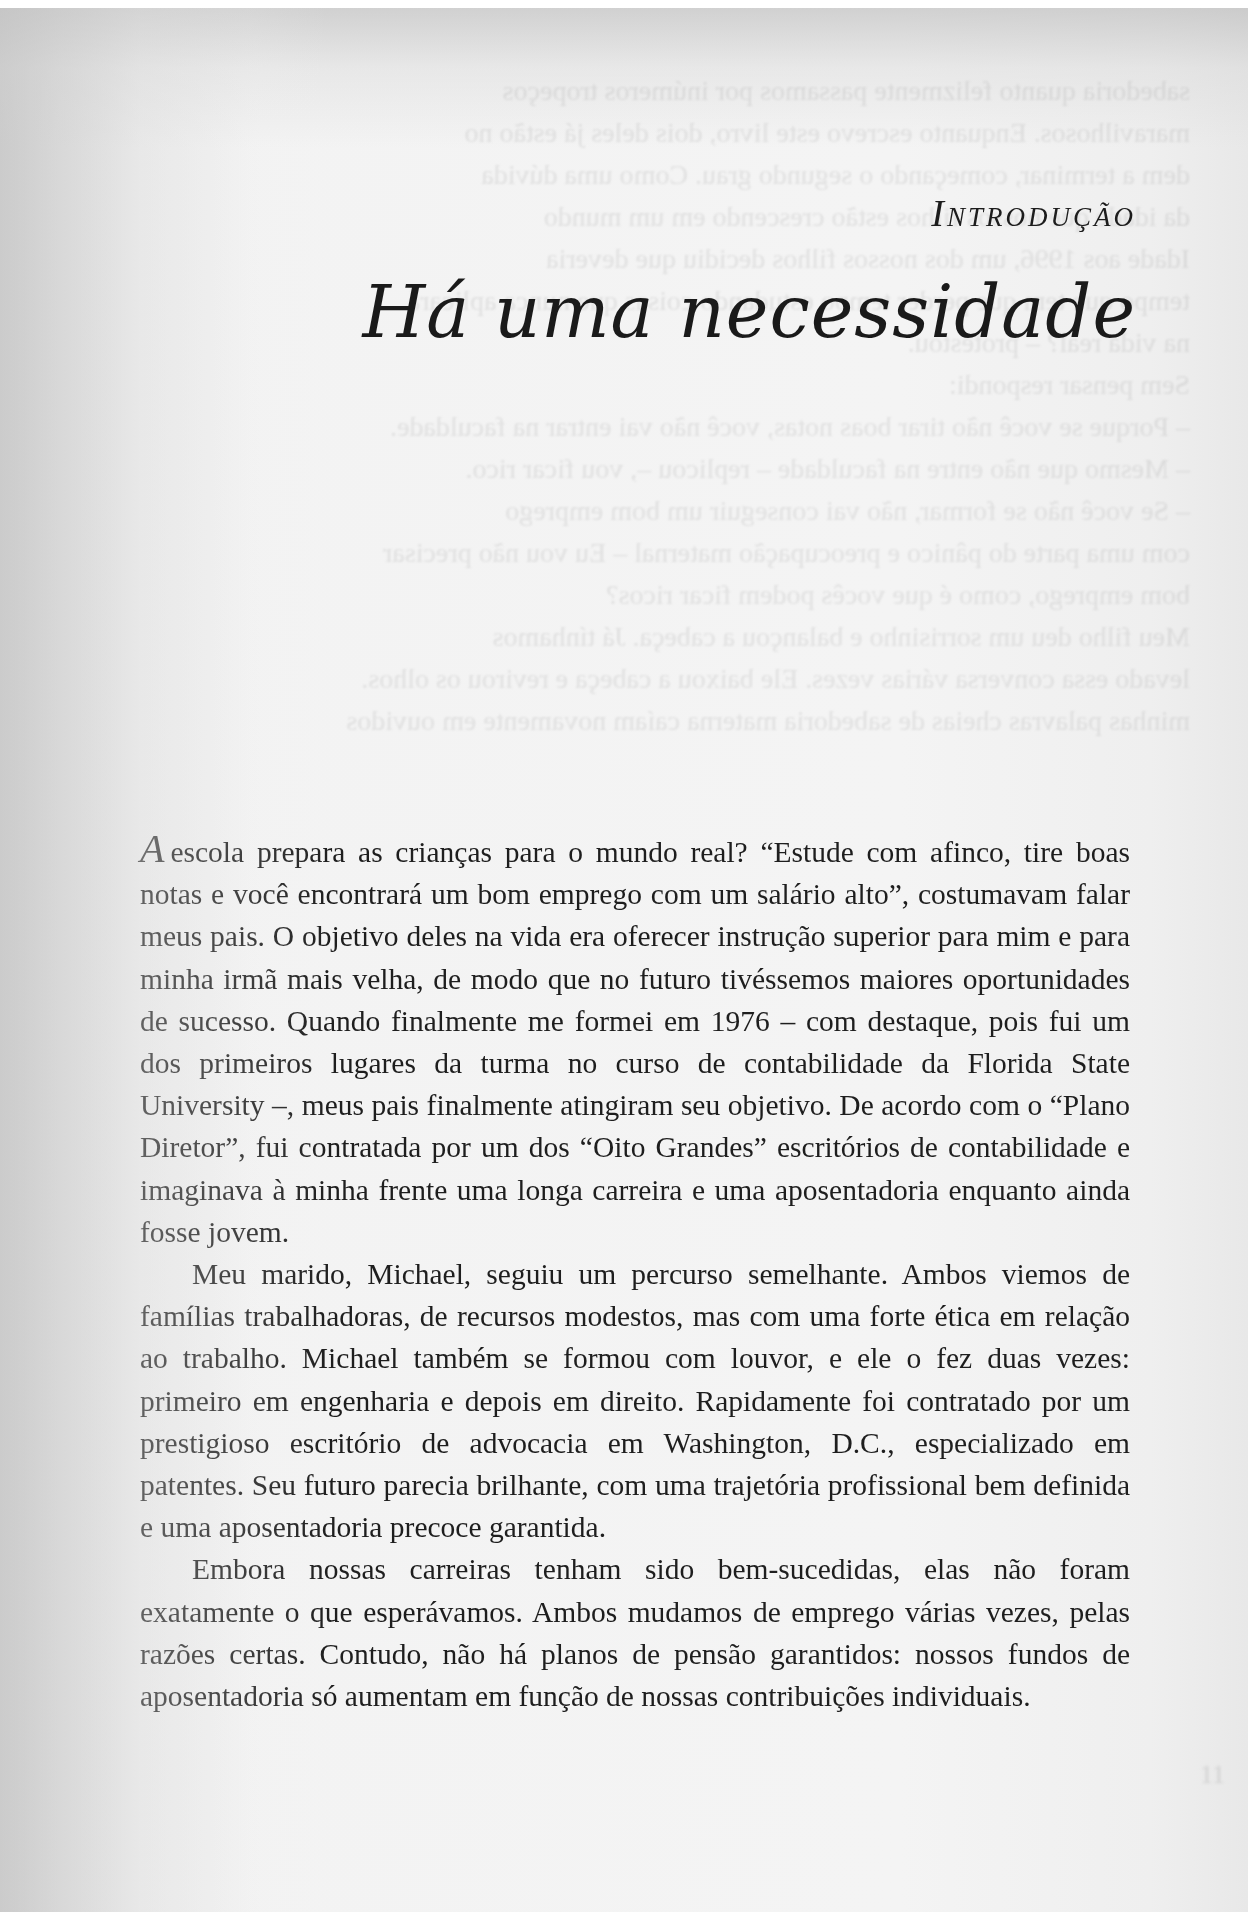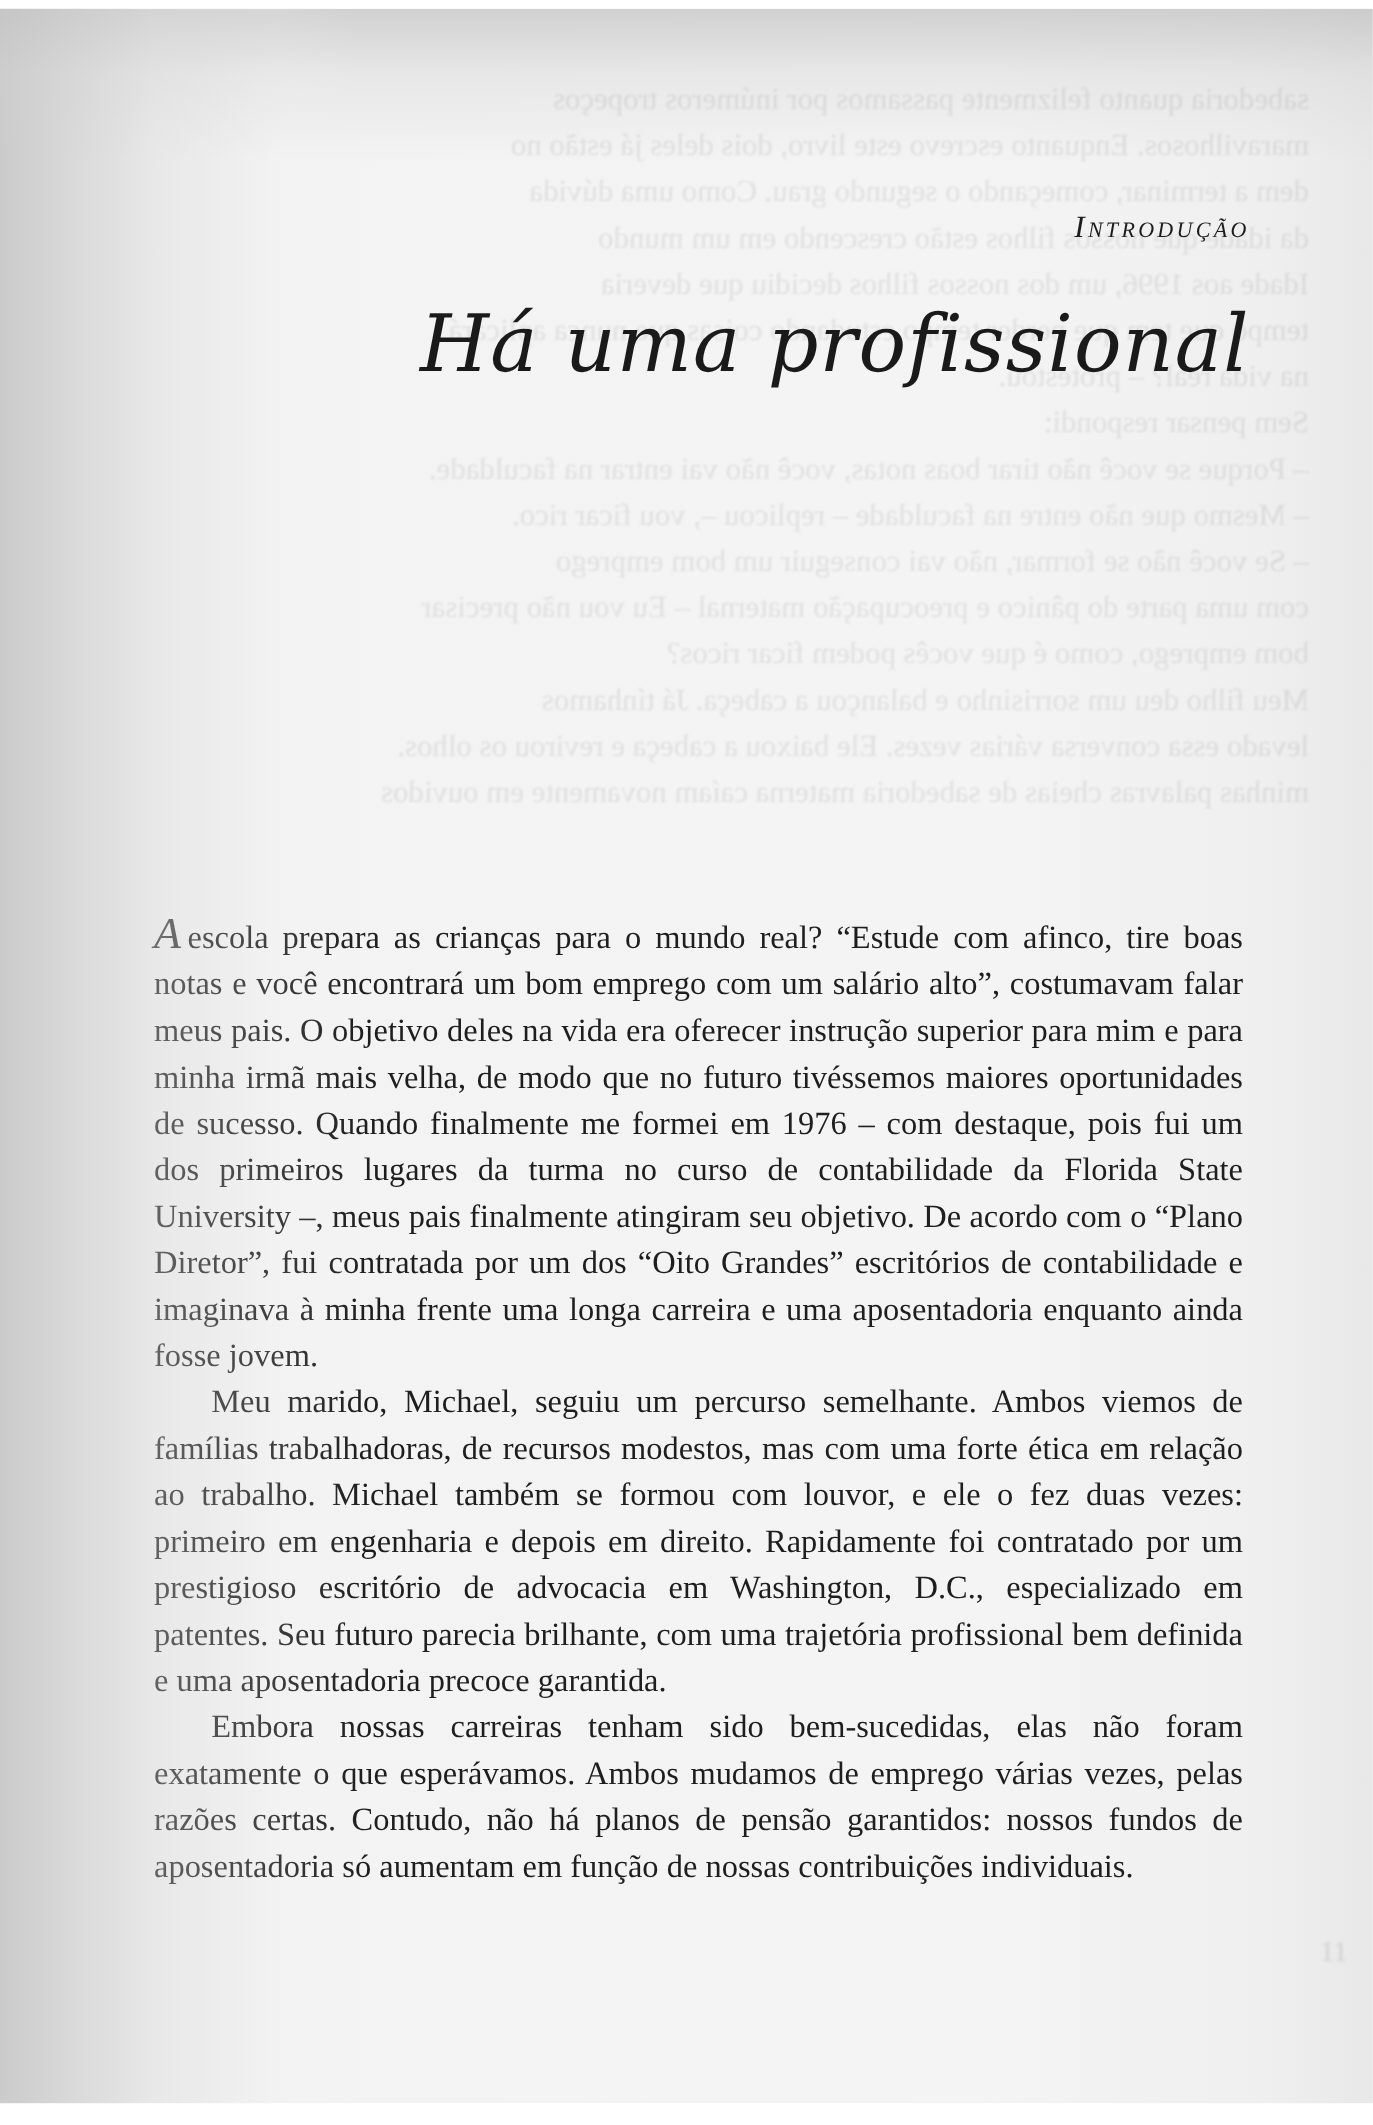--- a/index.html
+++ b/index.html
@@ -40,21 +40,21 @@
       filter: blur(1.2px);
       pointer-events: none;
     }
     .bleed div { height: 42px; }
     .chapter-label {
       position: absolute;
       right: 112px;
       top: 183px;
       font-family: "Liberation Serif", serif;
       font-style: italic;
-      font-size: 28px;
+      font-size: 38px;
       letter-spacing: 3px;
       color: #1c1c1c;
       font-variant: small-caps;
       filter: blur(0.4px);
     }
     .chapter-title {
       position: absolute;
       right: 112px;
       top: 262px;
       font-family: "DejaVu Serif", serif;
@@ -126,21 +126,21 @@
     <div>– Mesmo que não entre na faculdade – replicou –, vou ficar rico.</div>
     <div>– Se você não se formar, não vai conseguir um bom emprego</div>
     <div>com uma parte do pânico e preocupação maternal – Eu vou não precisar</div>
     <div>bom emprego, como é que vocês podem ficar ricos?</div>
     <div>Meu filho deu um sorrisinho e balançou a cabeça. Já tínhamos</div>
     <div>levado essa conversa várias vezes. Ele baixou a cabeça e revirou os olhos.</div>
     <div>minhas palavras cheias de sabedoria materna caíam novamente em ouvidos</div>
   </div>
 
   <div class="chapter-label">Introdução</div>
-  <div class="chapter-title">Há uma profissional</div>
+  <div class="chapter-title">Há uma necessidade</div>
 
   <div class="body-text">
     <p class="first"><span class="dropcap">A</span><span>escola prepara as crianças para o mundo real? “Estude com afinco, tire boas notas e você encontrará um bom emprego com um salário alto”, costumavam falar meus pais. O objetivo deles na vida era oferecer instrução superior para mim e para minha irmã mais velha, de modo que no futuro tivéssemos maiores oportunidades de sucesso. Quando finalmente me formei em 1976 – com destaque, pois fui um dos primeiros lugares da turma no curso de contabilidade da Florida State University –, meus pais finalmente atingiram seu objetivo. De acordo com o “Plano Diretor”, fui contratada por um dos “Oito Grandes” escritórios de contabilidade e imaginava à minha frente uma longa carreira e uma aposentadoria enquanto ainda fosse jovem.</span></p>
     <p>Meu marido, Michael, seguiu um percurso semelhante. Ambos viemos de famílias trabalhadoras, de recursos modestos, mas com uma forte ética em relação ao trabalho. Michael também se formou com louvor, e ele o fez duas vezes: primeiro em engenharia e depois em direito. Rapidamente foi contratado por um prestigioso escritório de advocacia em Washington, D.C., especializado em patentes. Seu futuro parecia brilhante, com uma trajetória profissional bem definida e uma aposentadoria precoce garantida.</p>
     <p>Embora nossas carreiras tenham sido bem-sucedidas, elas não foram exatamente o que esperávamos. Ambos mudamos de emprego várias vezes, pelas razões certas. Contudo, não há planos de pensão garantidos: nossos fundos de aposentadoria só aumentam em função de nossas contribuições individuais.</p>
   </div>
 
   <div class="page-num-ghost">11</div>
 
   <div class="left-blur"></div>

